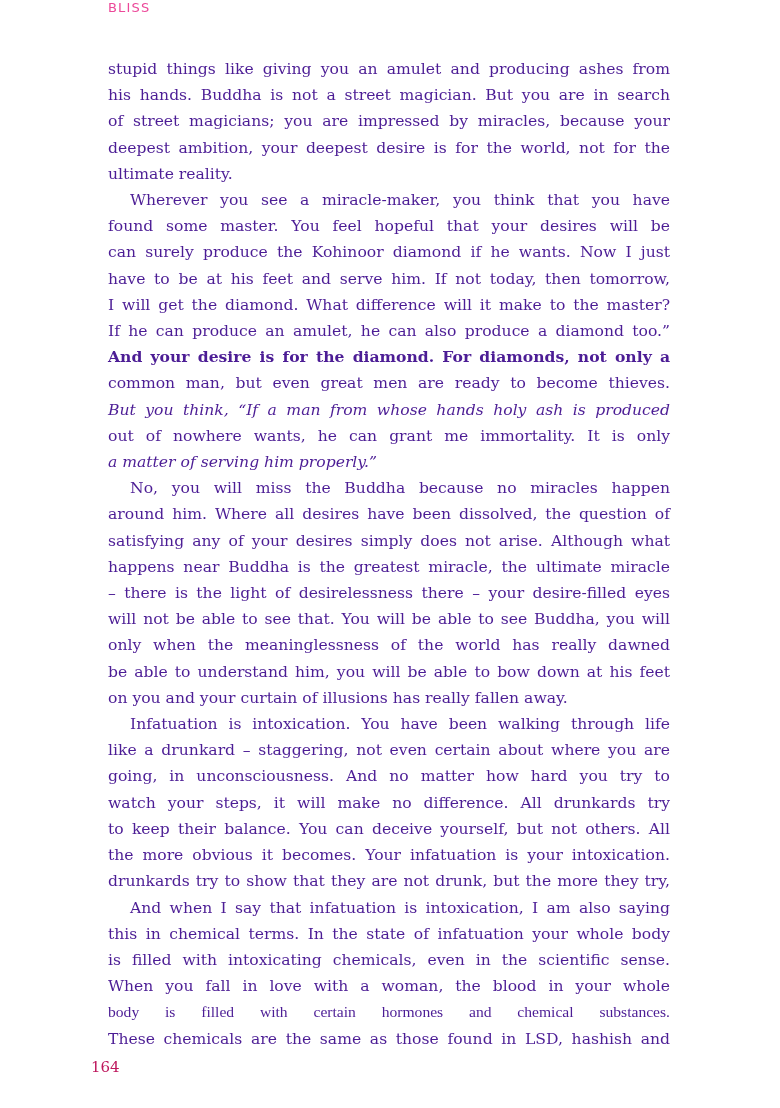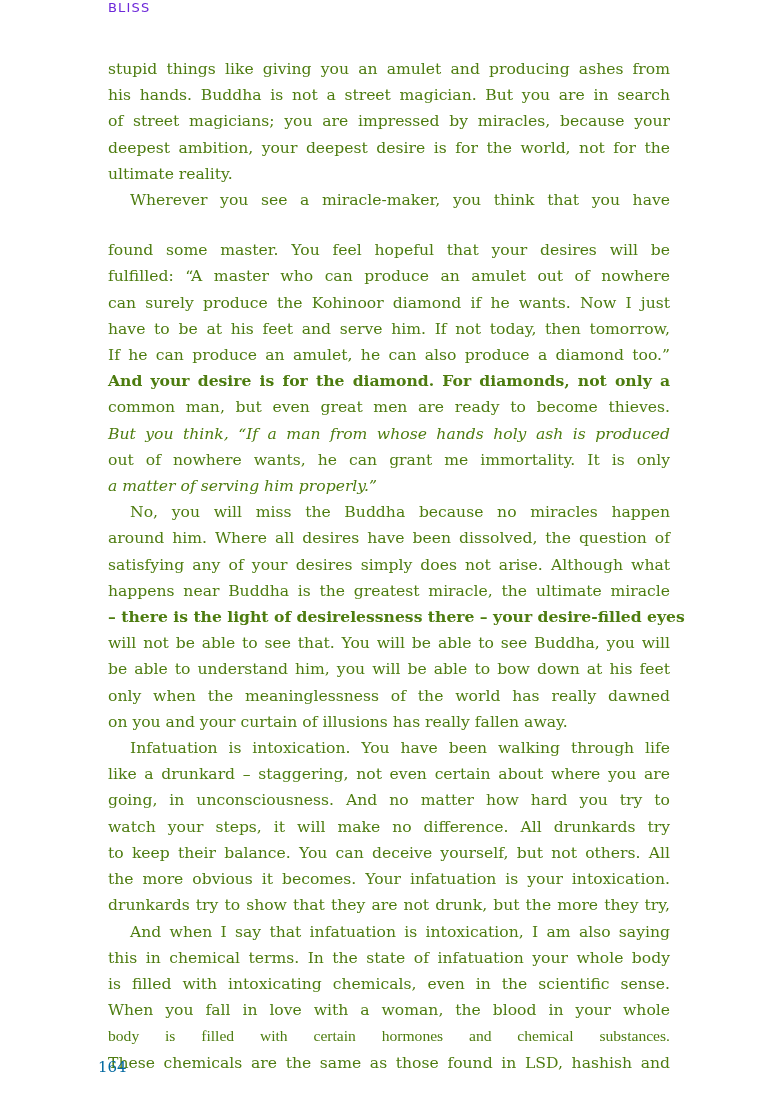--- a/index.html
+++ b/index.html
@@ -14,96 +14,96 @@
       overflow: hidden;
       color: #1c1c1c;
     }
     .running-head {
       position: absolute;
       left: 108px;
       top: 0px;
       font-family: "DejaVu Sans", sans-serif;
       font-size: 13px;
       letter-spacing: 1.2px;
-      color: #6d28d9;
+      color: #ec4899;
     }
     .text-block {
       position: absolute;
       left: 108px;
       top: 56px;
       width: 562px;
       font-family: "DejaVu Serif", serif;
       font-size: 15.6px;
       line-height: 26.2px;
-      color: #4d7c0f;
+      color: #4c1d95;
     }
     .para {
       margin: 0;
       text-align: justify;
       text-align-last: auto;
       hyphens: none;
     }
     .para .line {
       display: block;
       text-align: justify;
       text-align-last: justify;
       white-space: nowrap;
       overflow: visible;
     }
     .para .line.last {
       text-align-last: left;
     }
     .line.italic { font-style: italic; }
     .folio {
       position: absolute;
-      left: 98px;
+      left: 91px;
       top: 1058px;
       font-family: "DejaVu Serif", serif;
       font-size: 15px;
-      color: #0369a1;
+      color: #be185d;
     }
   </style>
 </head>
 <body>
 
 <div class="running-head">BLISS</div>
 
 <div class="text-block">
 
   <p class="para">
     <span class="line" style="white-space: nowrap;">stupid things like giving you an amulet and producing ashes from</span>
     <span class="line" style="white-space: nowrap;">his hands. Buddha is not a street magician. But you are in search</span>
     <span class="line" style="white-space: nowrap;">of street magicians; you are impressed by miracles, because your</span>
     <span class="line" style="white-space: nowrap;">deepest ambition, your deepest desire is for the world, not for the</span>
     <span class="line last" style="white-space: nowrap;">ultimate reality.</span>
   </p>
 
   <p class="para">
     <span class="line" style="padding-left: 22px; white-space: nowrap;">Wherever you see a miracle-maker, you think that you have</span>
-    <span class="line" style="white-space: nowrap; margin-top: 24px;">found some master. You feel hopeful that your desires will be</span>
-    <span class="line" style="white-space: nowrap;">fulfilled: “A master who can produce an amulet out of nowhere</span>
+    <span class="line" style="white-space: nowrap;">found some master. You feel hopeful that your desires will be</span>
     <span class="line" style="white-space: nowrap;">can surely produce the Kohinoor diamond if he wants. Now I just</span>
     <span class="line" style="white-space: nowrap;">have to be at his feet and serve him. If not today, then tomorrow,</span>
+    <span class="line" style="white-space: nowrap;">I will get the diamond. What difference will it make to the master?</span>
     <span class="line" style="white-space: nowrap;">If he can produce an amulet, he can also produce a diamond too.”</span>
     <span class="line" style="white-space: nowrap; font-weight: bold;">And your desire is for the diamond. For diamonds, not only a</span>
     <span class="line" style="white-space: nowrap;">common man, but even great men are ready to become thieves.</span>
     <span class="line" style="white-space: nowrap; font-style: italic;">But you think, “If a man from whose hands holy ash is produced</span>
     <span class="line" style="white-space: nowrap;">out of nowhere wants, he can grant me immortality. It is only</span>
     <span class="line last italic" style="white-space: nowrap;">a matter of serving him properly.”</span>
   </p>
 
   <p class="para">
     <span class="line" style="padding-left: 22px; white-space: nowrap;">No, you will miss the Buddha because no miracles happen</span>
     <span class="line" style="white-space: nowrap;">around him. Where all desires have been dissolved, the question of</span>
     <span class="line" style="white-space: nowrap;">satisfying any of your desires simply does not arise. Although what</span>
     <span class="line" style="white-space: nowrap;">happens near Buddha is the greatest miracle, the ultimate miracle</span>
-    <span class="line" style="white-space: nowrap; font-weight: bold;">– there is the light of desirelessness there – your desire-filled eyes</span>
+    <span class="line" style="white-space: nowrap;">– there is the light of desirelessness there – your desire-filled eyes</span>
     <span class="line" style="white-space: nowrap;">will not be able to see that. You will be able to see Buddha, you will</span>
+    <span class="line" style="white-space: nowrap;">only when the meaninglessness of the world has really dawned</span>
     <span class="line" style="white-space: nowrap;">be able to understand him, you will be able to bow down at his feet</span>
-    <span class="line" style="white-space: nowrap;">only when the meaninglessness of the world has really dawned</span>
     <span class="line last" style="white-space: nowrap;">on you and your curtain of illusions has really fallen away.</span>
   </p>
 
   <p class="para">
     <span class="line" style="padding-left: 22px; white-space: nowrap;">Infatuation is intoxication. You have been walking through life</span>
     <span class="line" style="white-space: nowrap;">like a drunkard – staggering, not even certain about where you are</span>
     <span class="line" style="white-space: nowrap;">going, in unconsciousness. And no matter how hard you try to</span>
     <span class="line" style="white-space: nowrap;">watch your steps, it will make no difference. All drunkards try</span>
     <span class="line" style="white-space: nowrap;">to keep their balance. You can deceive yourself, but not others. All</span>
     <span class="line" style="white-space: nowrap;">the more obvious it becomes. Your infatuation is your intoxication.</span>

